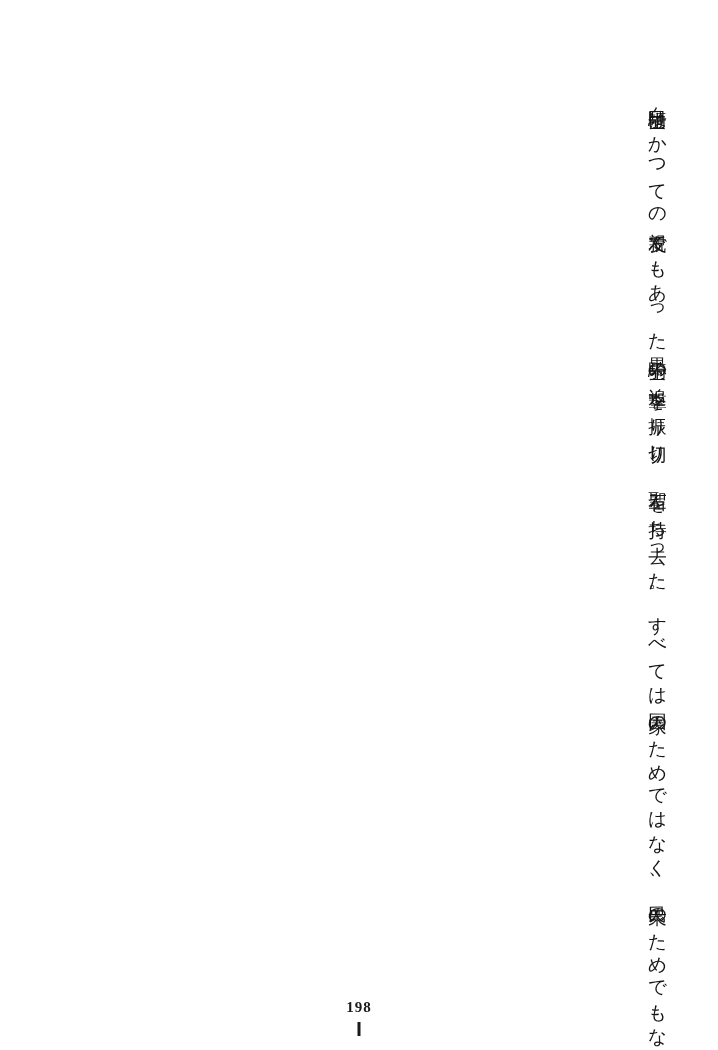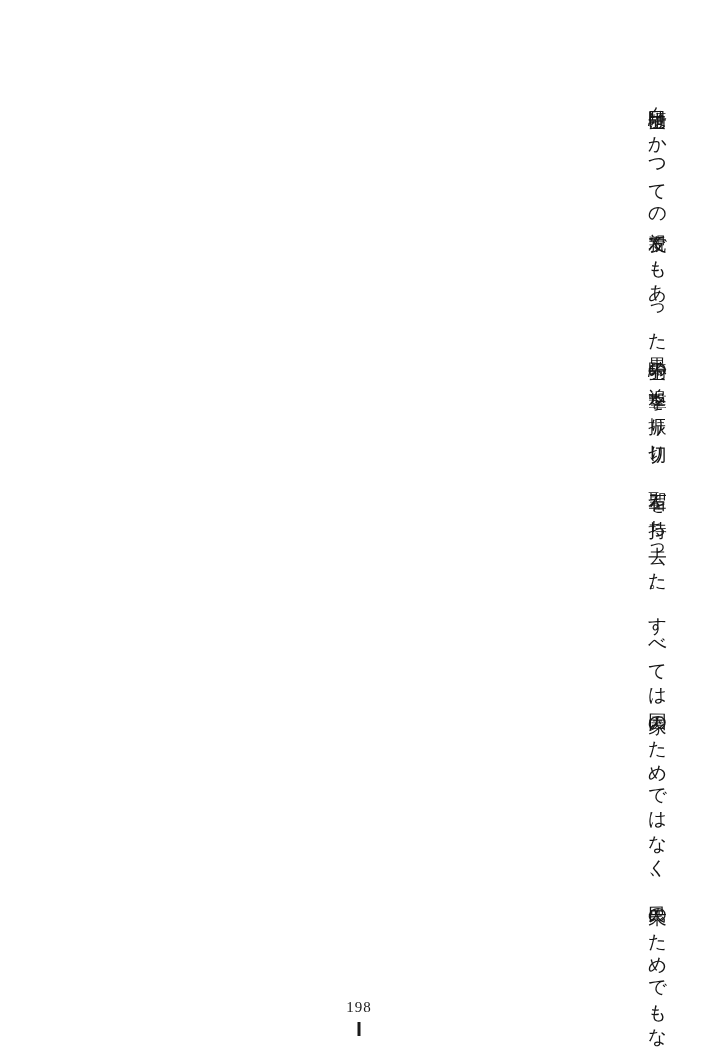--- a/index.html
+++ b/index.html
@@ -56,20 +56,21 @@
   .page-number {
     position: absolute;
     bottom: 34px;
     left: 0;
     right: 0;
     text-align: center;
     font-size: 15px;
     letter-spacing: 1px;
     color: #1a1a1a;
     font-family: "Liberation Serif", serif;
+    font-weight: bold;
   }
   .footer-mark {
     position: absolute;
     bottom: 14px;
     left: 50%;
     transform: translateX(-50%);
     width: 3px;
     height: 14px;
     background: #1a1a1a;
   }

